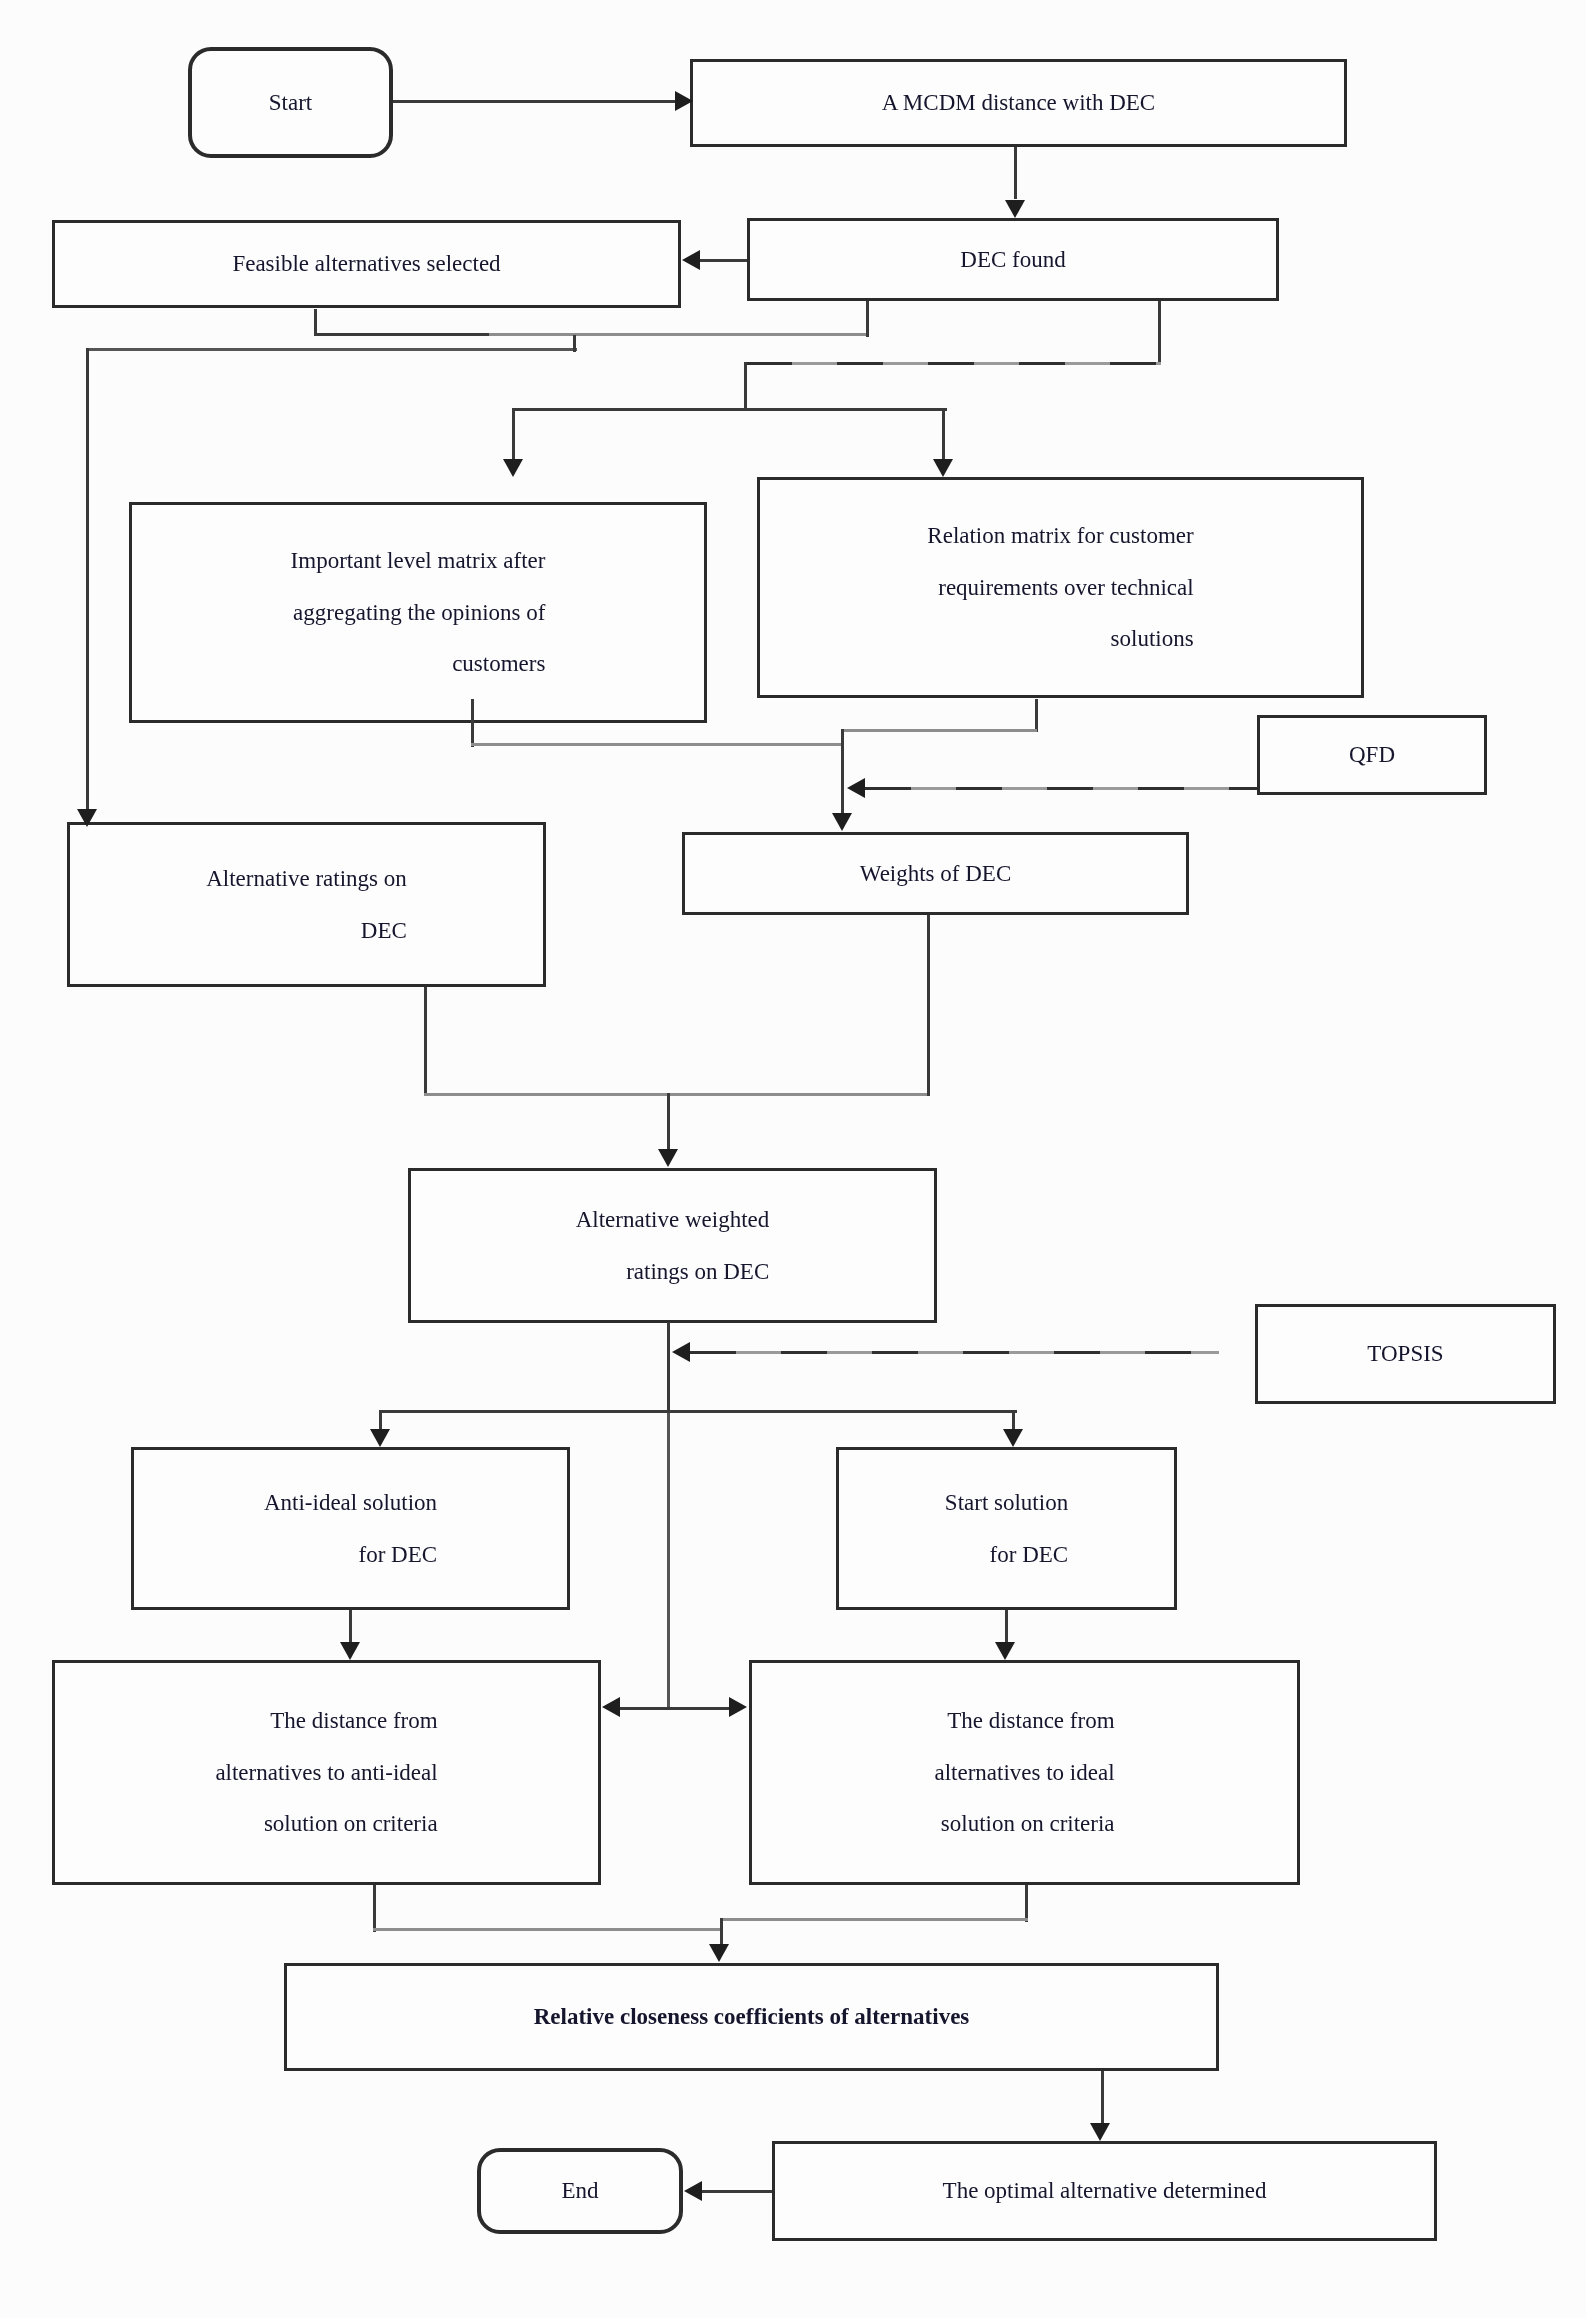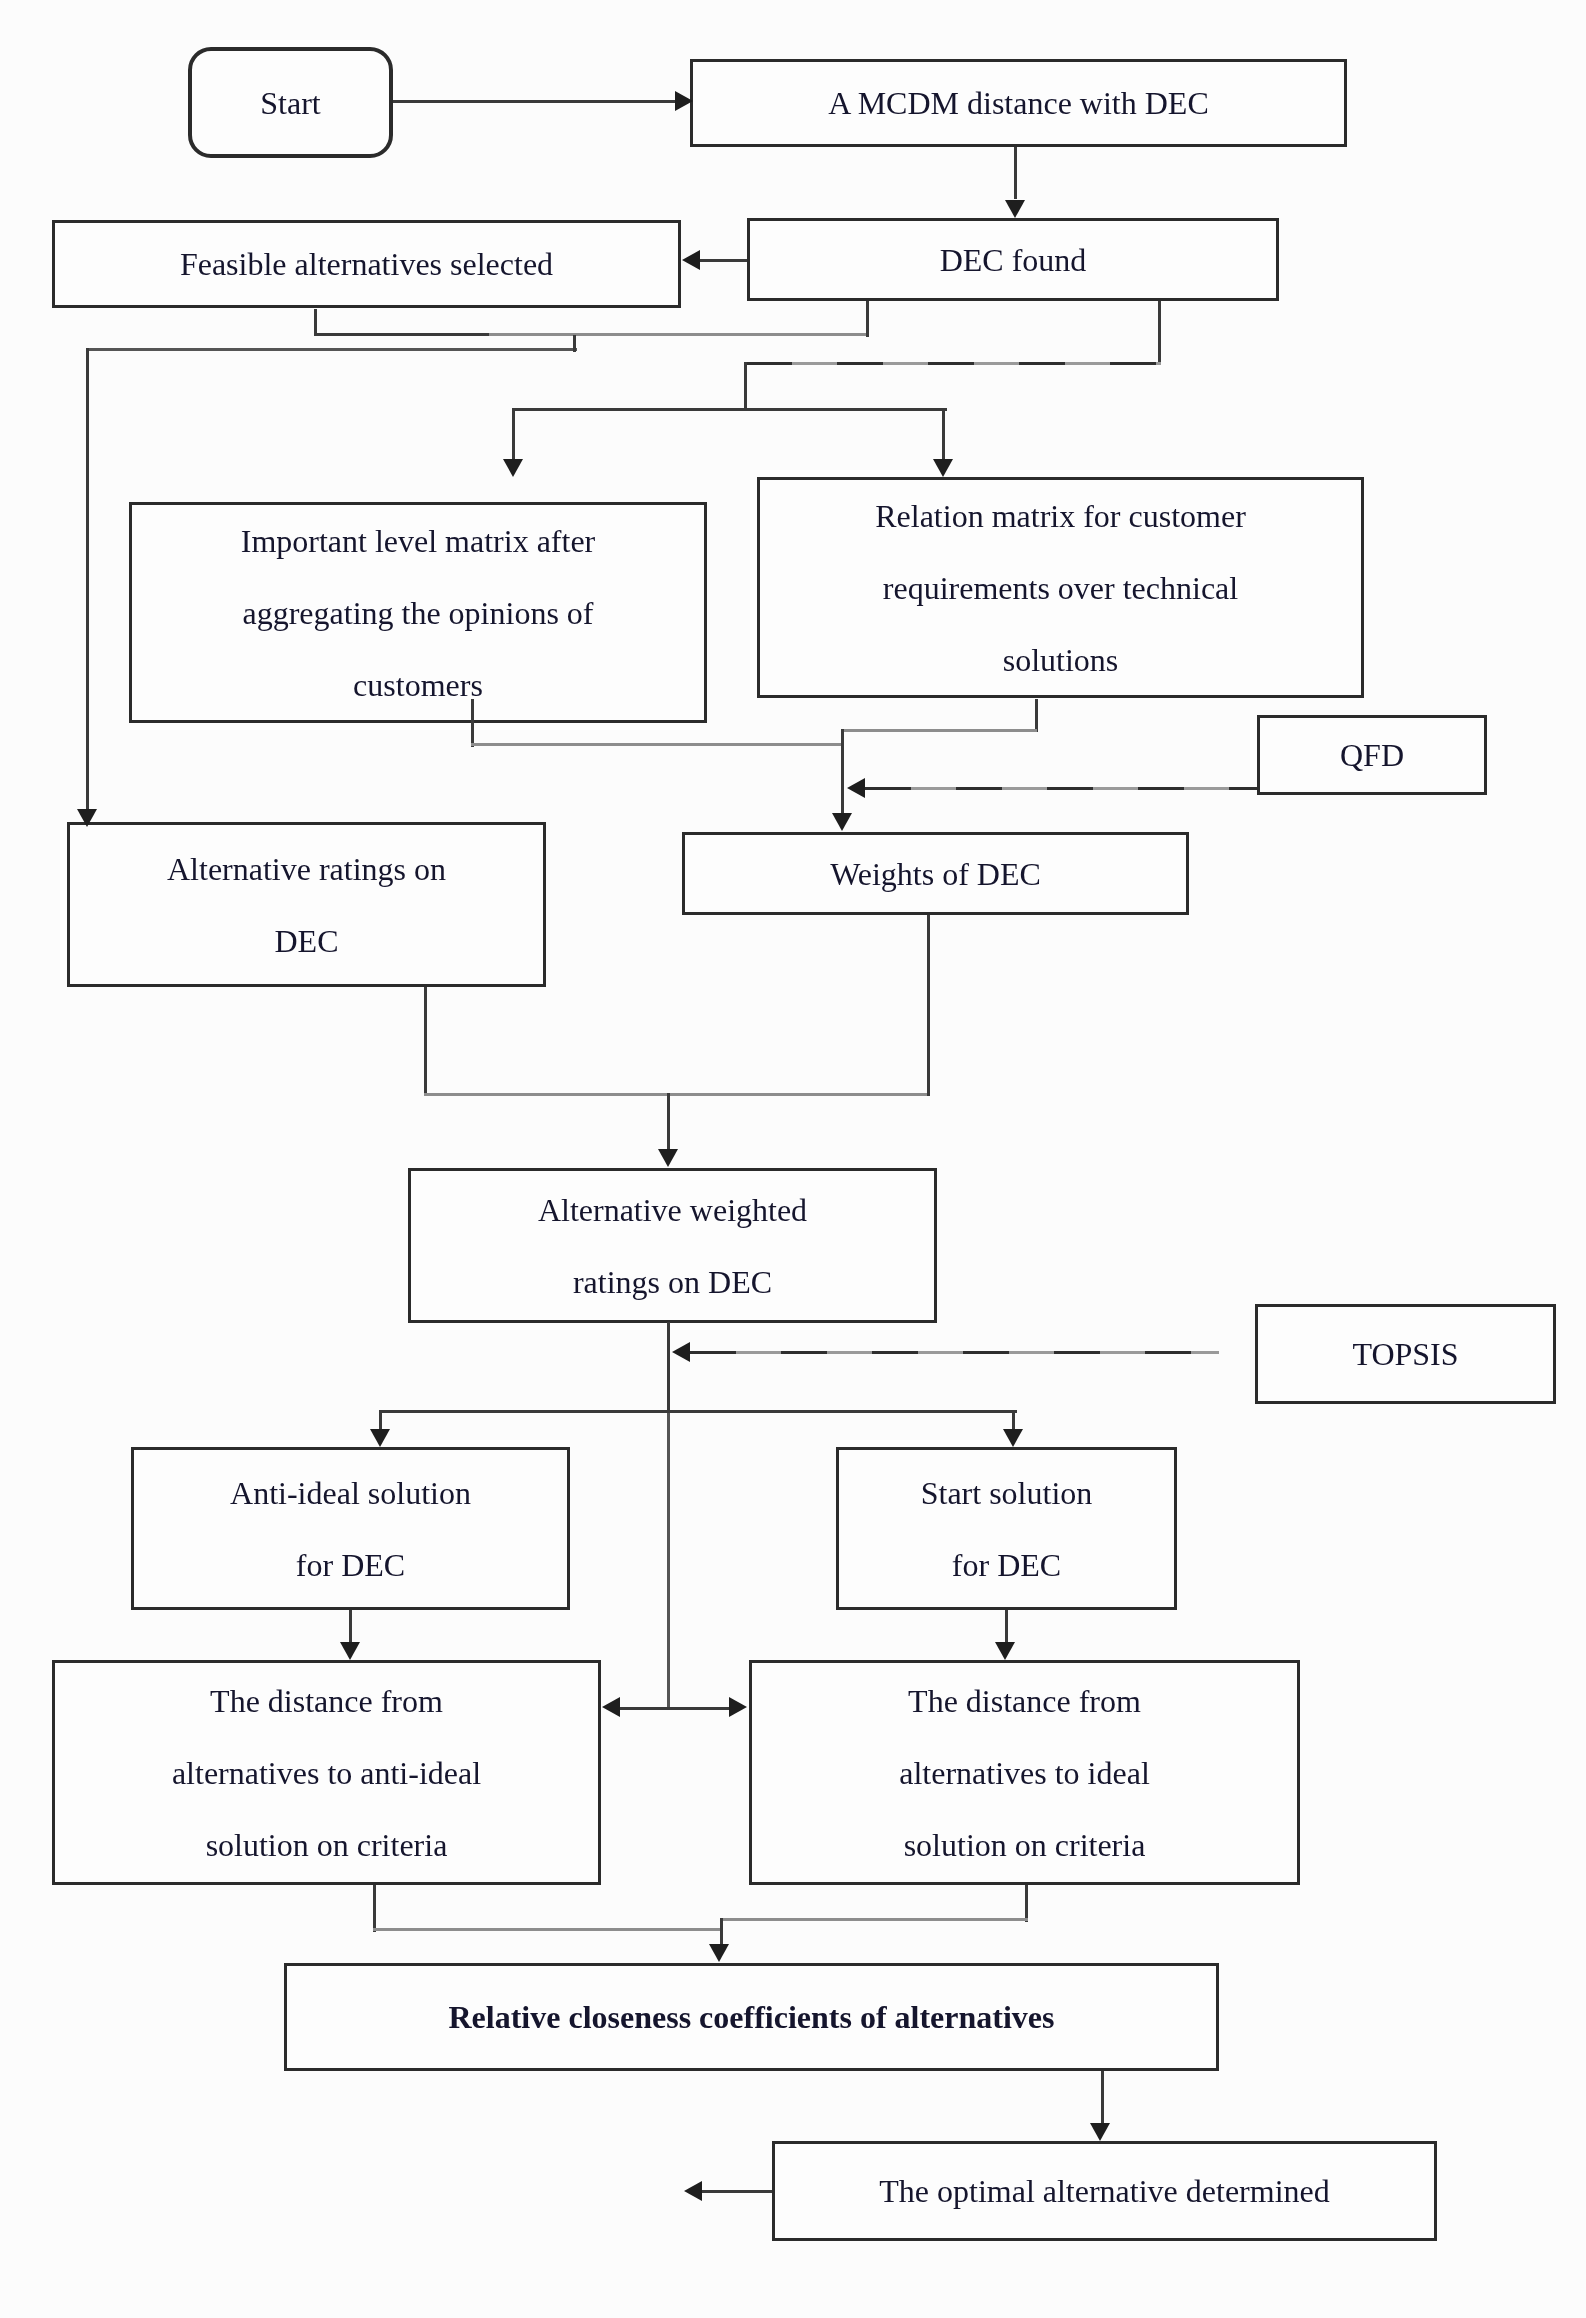--- a/index.html
+++ b/index.html
@@ -1,20 +1,20 @@
 <!DOCTYPE html>
 <html style="font-size:13.3px"><head>
 <meta charset="utf-8">
 <style>
   html,body{margin:0;padding:0;background:#fff;}
   #canvas{position:relative;width:1587px;height:2319px;background:#fcfcfc;
           font-family:"Liberation Serif","DejaVu Serif",serif;overflow:hidden;}
   .node{position:absolute;box-sizing:border-box;border:3.3px solid #2b2b2b;background:#fdfdfd;
-        display:flex;align-items:center;justify-content:center;text-align:center;
-        font-size:32px;line-height:2.25;color:#15152d;white-space:pre-line;font-weight:500;}
+        display:flex;align-items:center;justify-content:center;text-align:right;
+        font-size:23px;line-height:2.25;color:#15152d;white-space:pre-line;font-weight:500;}
   .rounded{border-radius:23px;border-width:4.2px;}
   .h,.v{position:absolute;background:#3a3a3a;}
   .gray{background:#8d8d8d;}
   .mid{background:#555;}
   .dash{background:repeating-linear-gradient(90deg,#2f2f2f 0 46px,#9a9a9a 46px 91px);}
   .arr{position:absolute;width:0;height:0;}
   .arr.down {border-left:10.8px solid transparent;border-right:10.8px solid transparent;border-top:18.3px solid #1e1e1e;}
   .arr.left {border-top:10.8px solid transparent;border-bottom:10.8px solid transparent;border-right:18.3px solid #1e1e1e;}
   .arr.right{border-top:10.8px solid transparent;border-bottom:10.8px solid transparent;border-left:18.3px solid #1e1e1e;}
 </style>
@@ -45,20 +45,21 @@
   <div class="node" style="left:836px;top:1447px;width:341px;height:163px;">Start solution
 for DEC</div>
   <div class="node" style="left:52px;top:1660px;width:549px;height:225px;">The distance from
 alternatives to anti-ideal
 solution on criteria</div>
   <div class="node" style="left:749px;top:1660px;width:551px;height:225px;">The distance from
 alternatives to ideal
 solution on criteria</div>
   <div class="node" style="left:284px;top:1963px;width:935px;height:108px;font-weight:bold;">Relative closeness coefficients of alternatives</div>
   <div class="node" style="left:772px;top:2141px;width:665px;height:100px;">The optimal alternative determined</div>
+  <div class="node rounded" style="left:477px;top:2148px;width:206px;height:86px;">End</div>
 
   <div class="h" style="left:393px;top:100px;width:282px;height:3.3px;"></div>
   <div class="arr right" style="left:675px;top:91px;"></div>
 
   <div class="v" style="left:1014px;top:147px;width:3.3px;height:52px;"></div>
   <div class="arr down" style="left:1005px;top:200px;"></div>
 
   <div class="h" style="left:700px;top:259px;width:47px;height:3.3px;"></div>
   <div class="arr left" style="left:682px;top:250px;"></div>
 

